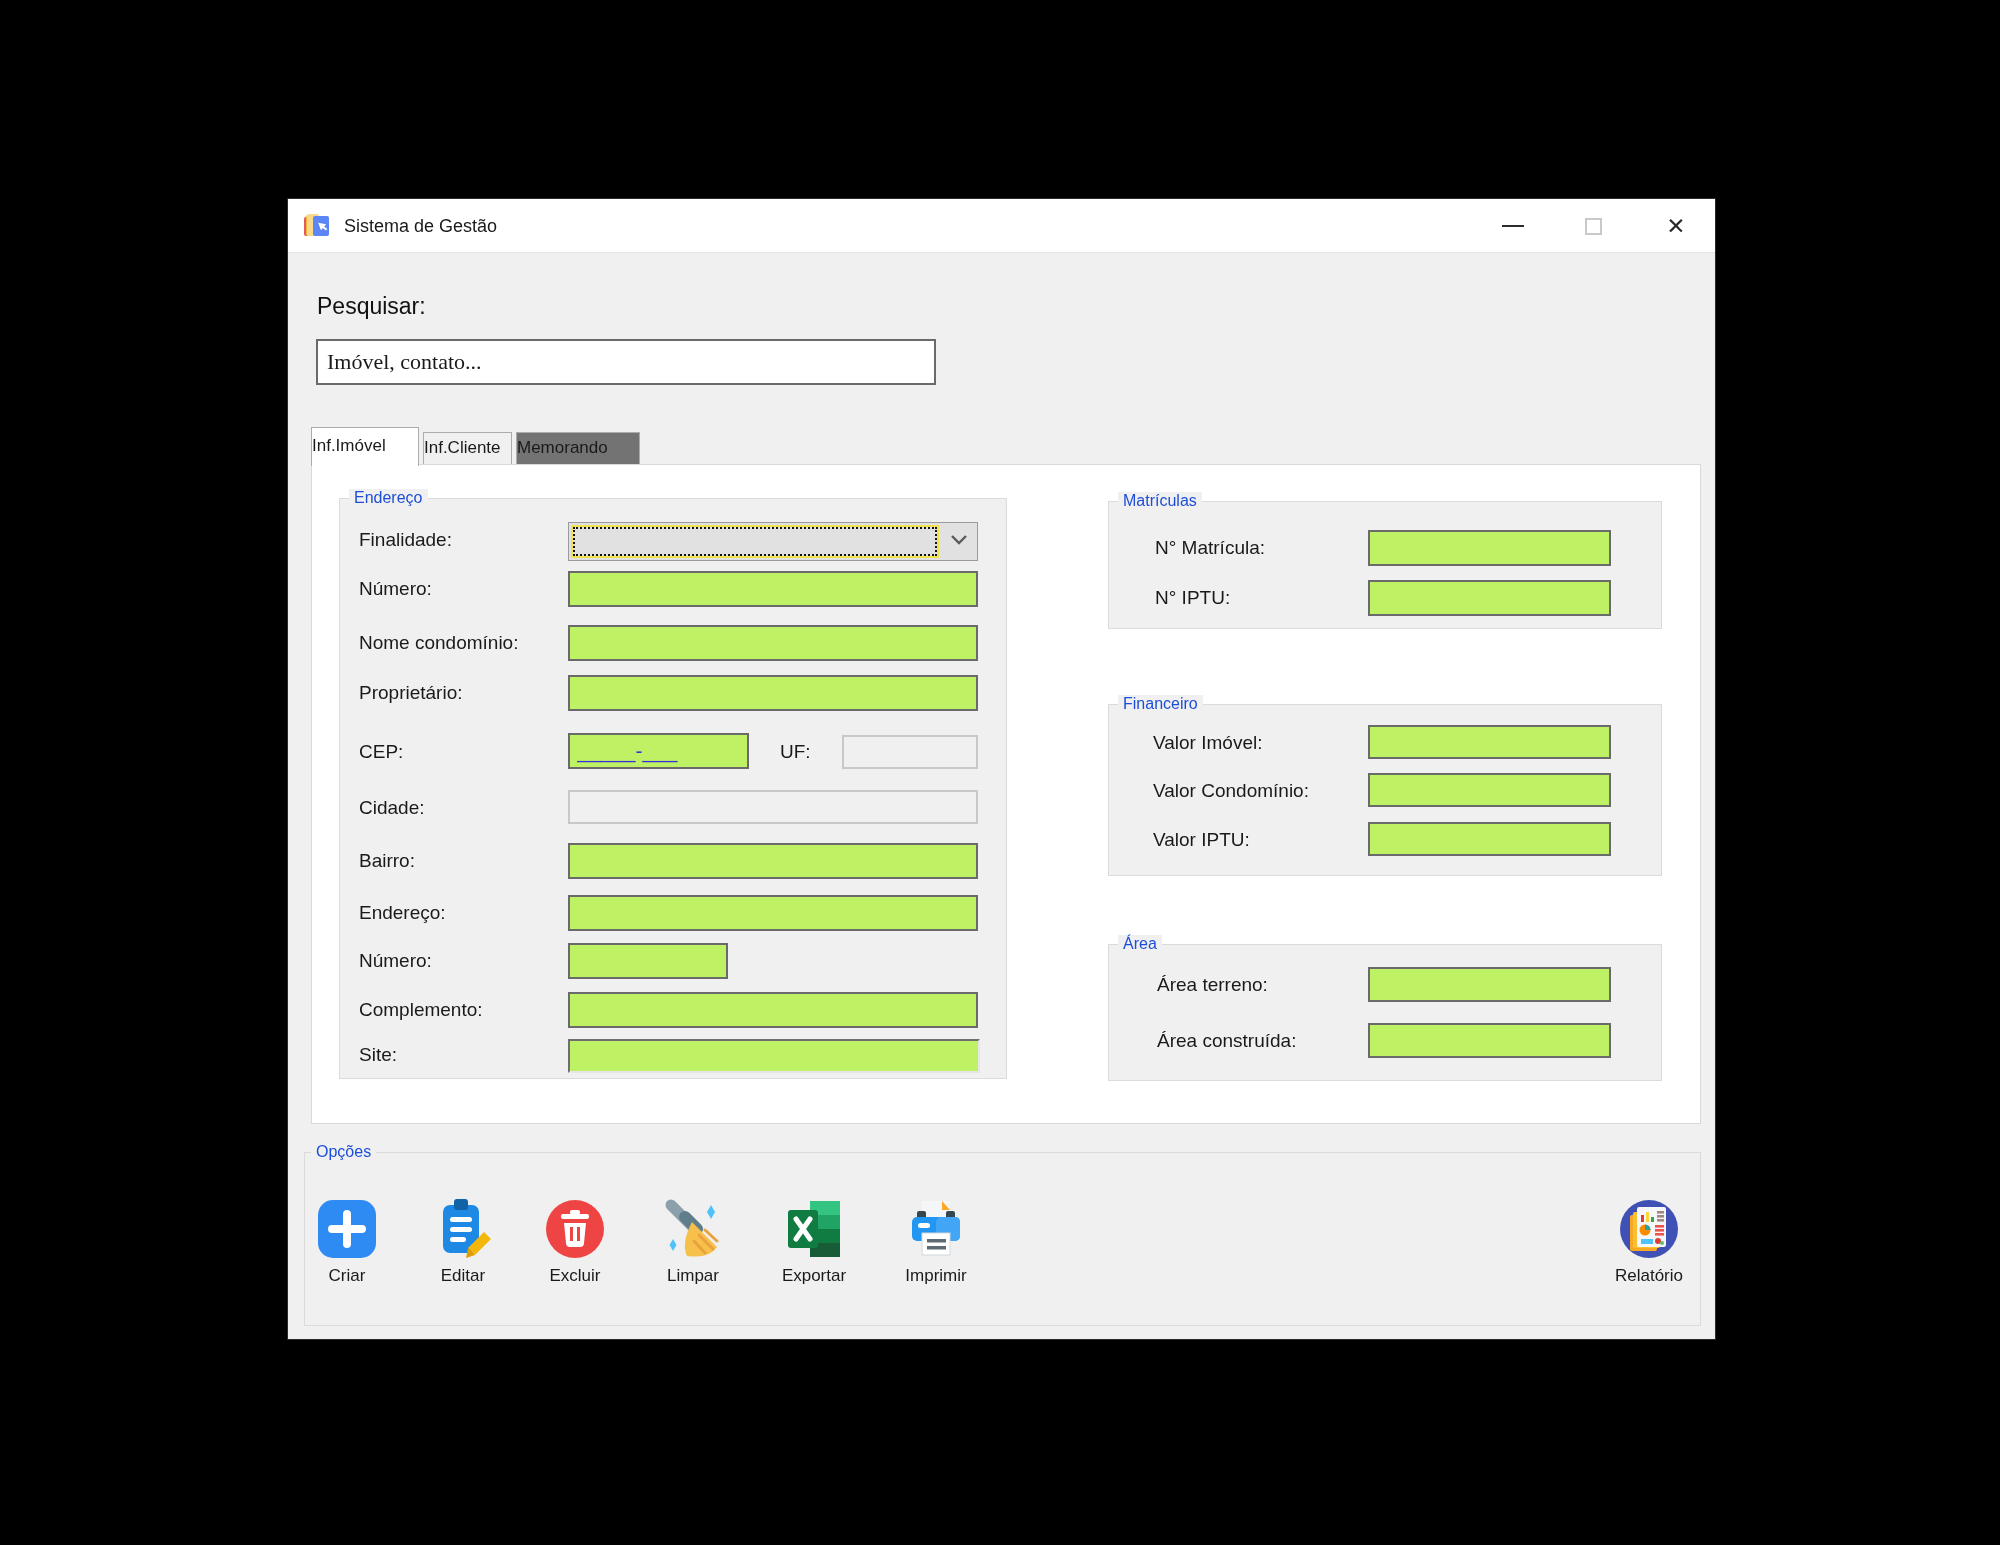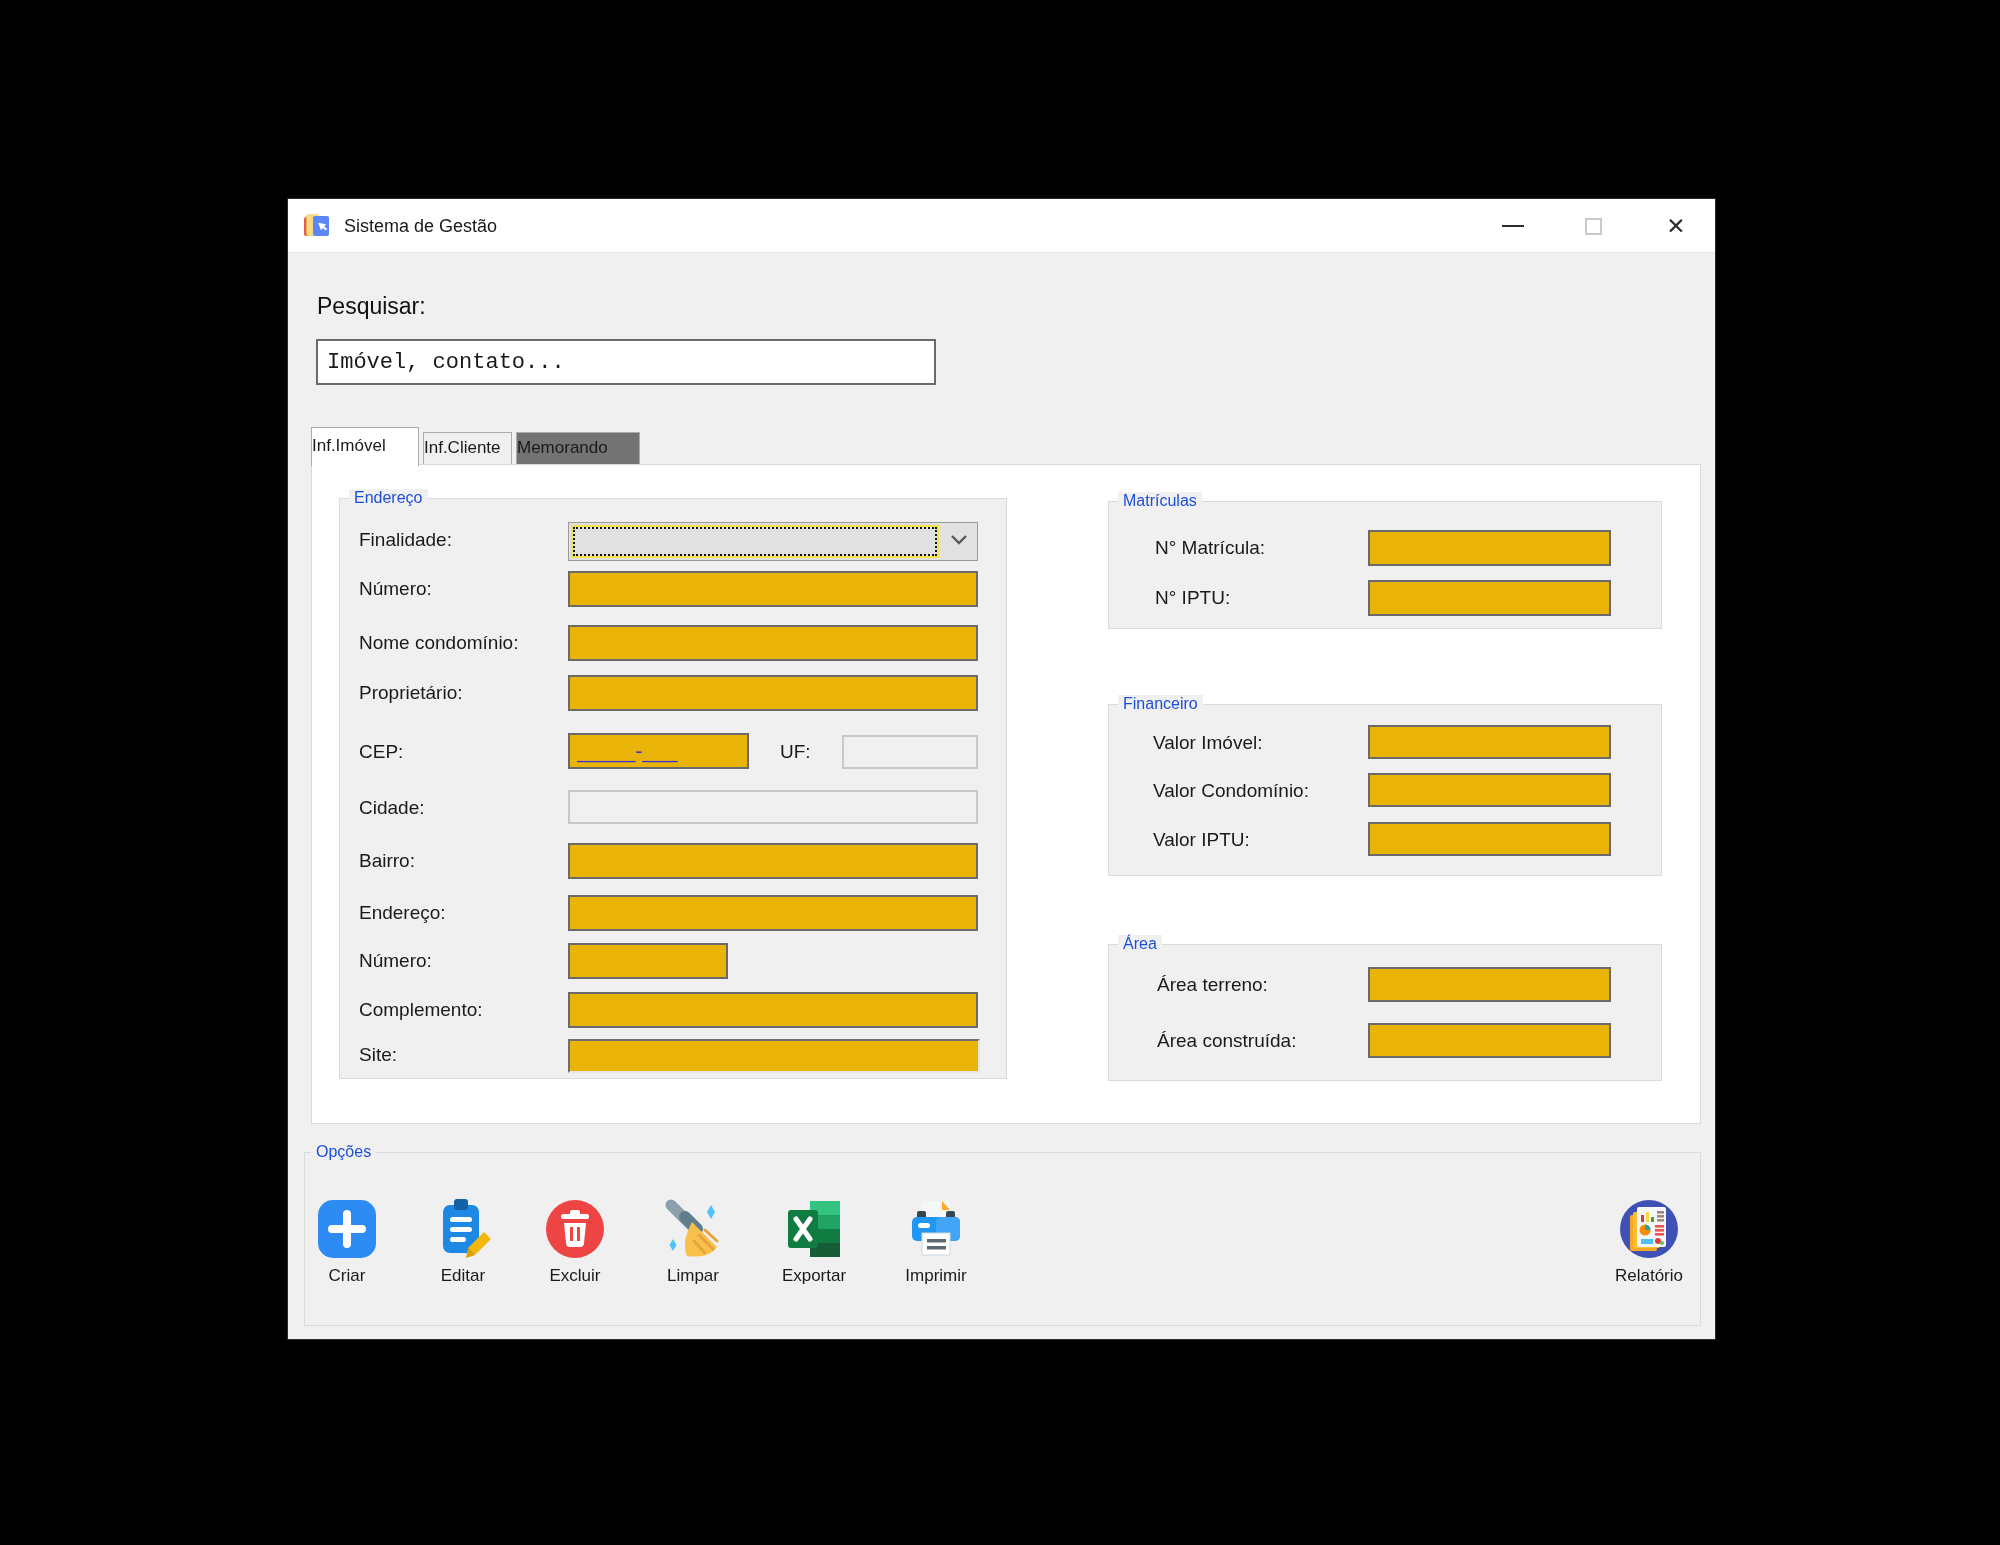--- a/index.html
+++ b/index.html
@@ -21,34 +21,34 @@
   .tb-btn.max  { left:1273px; }
   .tb-btn.close{ left:1356px; }
   .glyph-min { width:22px; height:2px; background:#2b2b2b; }
   .glyph-max { width:17px; height:17px; border:2px solid #C9C9C9; background:#fff; }
   .glyph-close { font-size:23px; color:#2b2b2b; font-weight:400; line-height:1; }
   
   .search-label { position:absolute; left:29px; top:94px; font-size:23px; color:#111; }
   .search-input {
     position:absolute; left:28px; top:140px; width:620px; height:46px;
     border:2px solid #6A6A6A; background:#fff; font-size:22px; color:#1a1a1a;
-    padding:0 9px; font-family:Liberation Mono, monospace;
+    padding:0 9px; font-family:Liberation Serif, serif;
   }
   
   .tab { position:absolute; text-align:left; font-size:17px; color:#1a1a1a;
          border:1px solid #ACACAC; border-bottom:none; }
   .tab.active { left:23px; top:228px; width:108px; height:39px; line-height:36px; background:#fff; z-index:3; }
   .tab.t2 { left:135px; top:233px; width:89px; height:32px; line-height:30px; background:#F0F0F0; z-index:1; }
   .tab.t3 { left:228px; top:233px; width:124px; height:32px; line-height:30px; background:#737373; z-index:1; }
   .tab-panel { position:absolute; left:23px; top:265px; width:1390px; height:660px; background:#fff; border:1px solid #D9D9D9; z-index:2; }
   
   .groupbox { position:absolute; background:#F0F0F0; border:1px solid #DBDBDB; }
   .gb-caption { position:absolute; top:-10px; left:9px; background:#F0F0F0; padding:0 5px; font-size:16px; color:#1d4ed8; white-space:nowrap; }
   .flabel { position:absolute; font-size:19px; color:#1a1a1a; white-space:nowrap; }
-  .tb { position:absolute; height:36px; border:2px solid #6A6A6A; background:#eab308;
+  .tb { position:absolute; height:36px; border:2px solid #6A6A6A; background:#bef264;
         font-size:19px; color:#1a1a1a; padding:0 7px; font-family:"Liberation Sans",sans-serif; }
   .tb.disabled { background:#F0F0F0; border:2px solid #C8C8C8; }
   .tb.sunken { border:2px solid; border-color:#6E6E6E #E6E6E6 #E6E6E6 #6E6E6E; height:34px; }
   .tb.cep { color:#3A30DB; font-size:21px; letter-spacing:0; }
   
   .combo { position:absolute; left:228px; top:23px; width:410px; height:39px;
            background:#E1E1E1; border:1px solid #9A9A9A; }
   .combo-focus { position:absolute; left:4px; top:4px; right:40px; bottom:4px;
                  border:2px dotted #111; box-shadow:0 0 0 2px #F2E34C; }
   .combo-arrow { position:absolute; right:9px; top:11px; }

